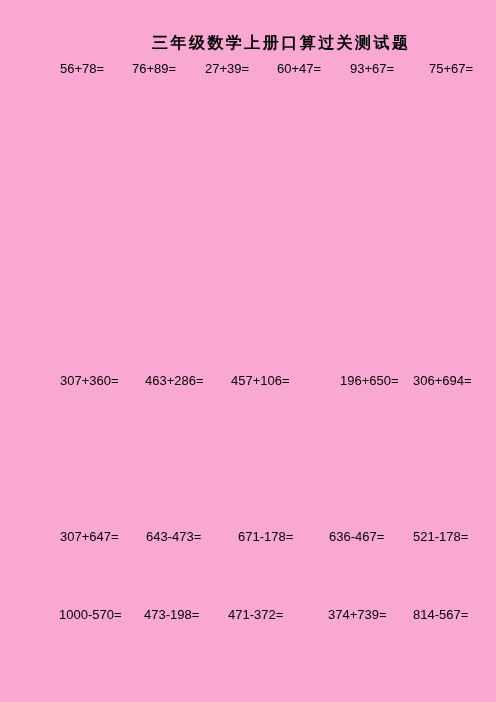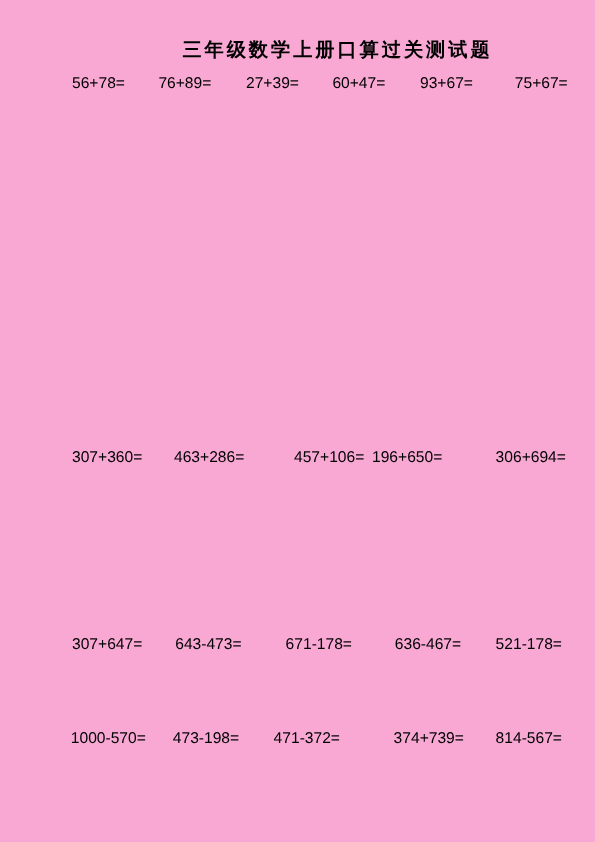--- a/index.html
+++ b/index.html
@@ -29,22 +29,22 @@
     <span class="problem" style="left:44px">56+78=</span>
     <span class="problem" style="left:116px">76+89=</span>
     <span class="problem" style="left:188.5px">27+39=</span>
     <span class="problem" style="left:260.5px">60+47=</span>
     <span class="problem" style="left:334px">93+67=</span>
     <span class="problem" style="left:412.5px">75+67=</span>
   </div>
   <div class="problem-row" style="top:373.28px">
     <span class="problem" style="left:43.7px">307+360=</span>
     <span class="problem" style="left:128.5px">463+286=</span>
-    <span class="problem" style="left:229px">457+106=</span>
-    <span class="problem" style="left:294px">196+650=</span>
+    <span class="problem" style="left:215px">457+106=</span>
+    <span class="problem" style="left:324px">196+650=</span>
     <span class="problem" style="left:397.1px">306+694=</span>
   </div>
   <div class="problem-row" style="top:529.42px">
     <span class="problem" style="left:43.7px">307+647=</span>
     <span class="problem" style="left:130.0px">643-473=</span>
     <span class="problem" style="left:221.9px">671-178=</span>
     <span class="problem" style="left:312.8px">636-467=</span>
     <span class="problem" style="left:397.1px">521-178=</span>
   </div>
   <div class="problem-row" style="top:607.49px">

